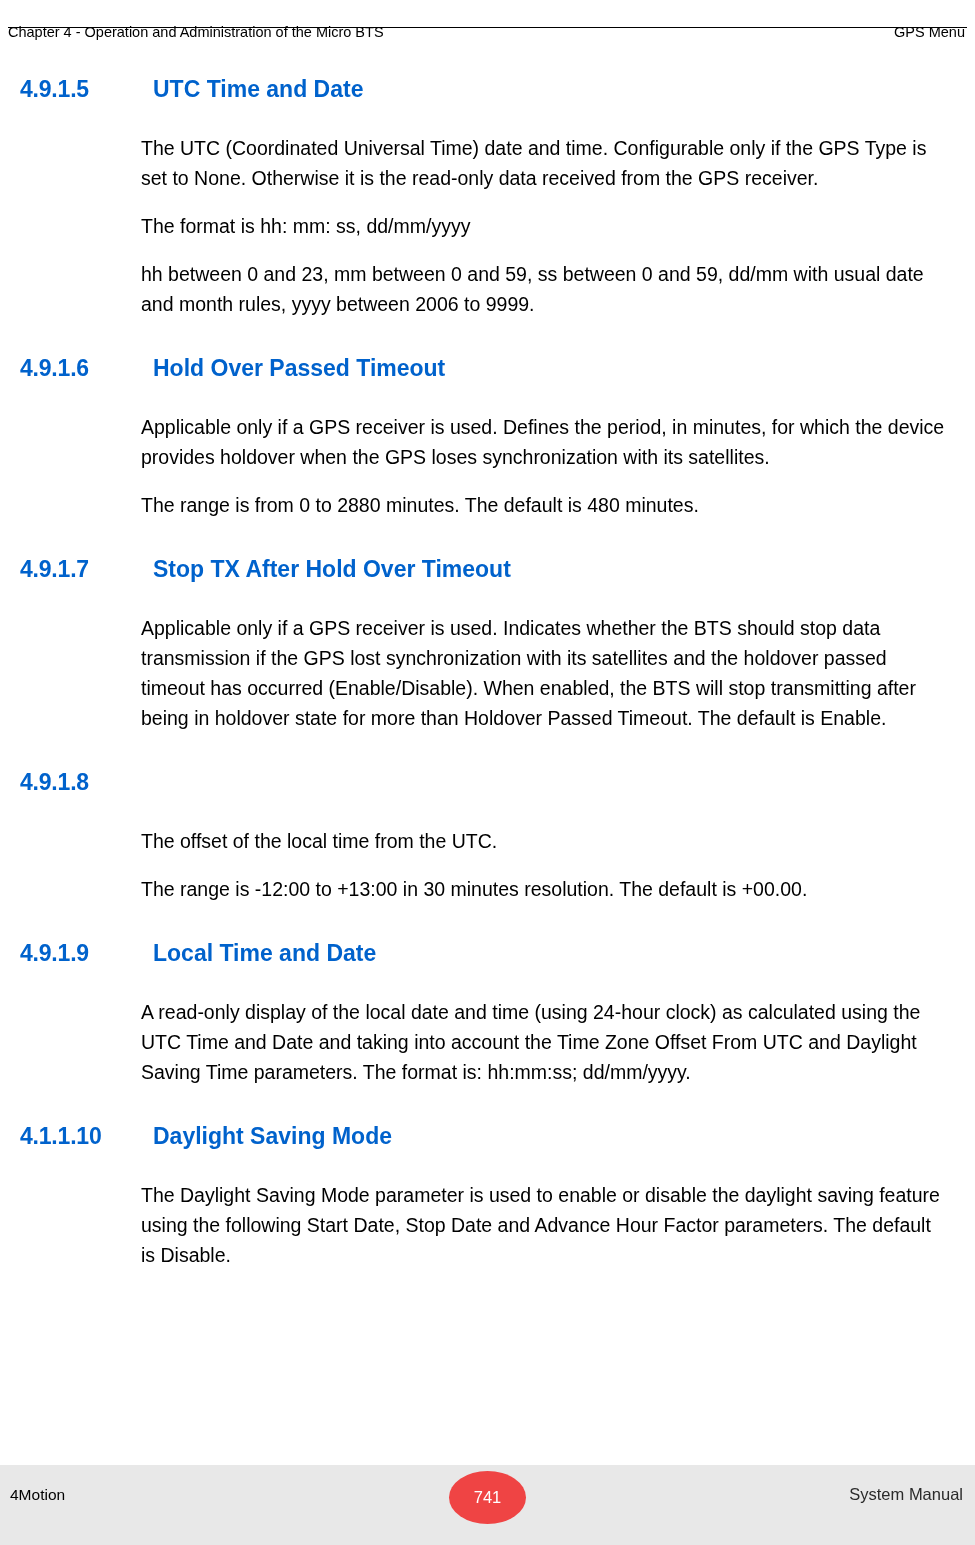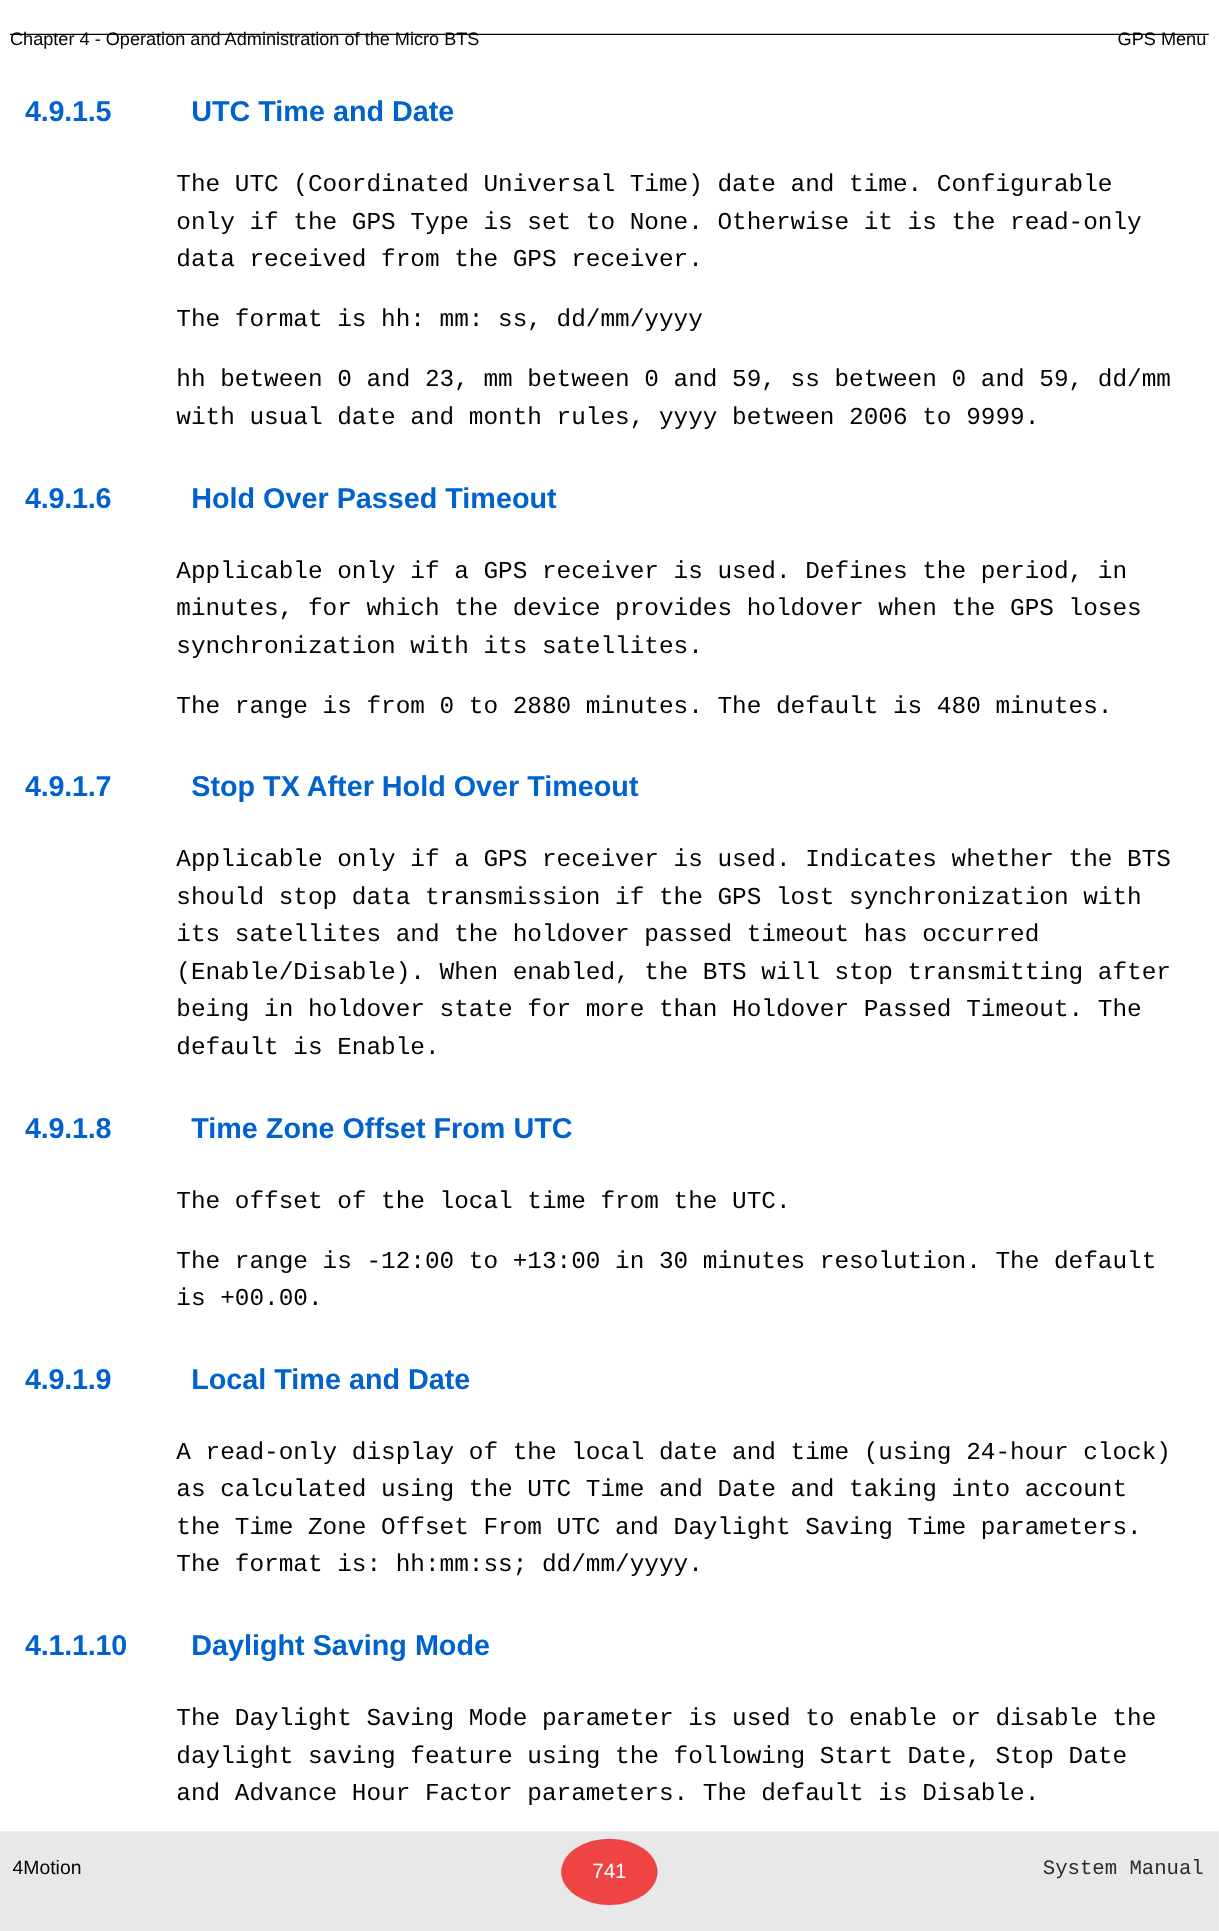--- a/index.html
+++ b/index.html
@@ -82,21 +82,21 @@
     flex: 1 1 auto;
   }
 
   .para {
     margin: 0;
     padding: 0 0 0 141px;
     padding-right: 30px;
     font-size: 19.5px;
     line-height: 30px;
     color: #000;
-    font-family: Liberation Mono, monospace;
+    font-family: Liberation Sans, sans-serif;
   }
 
   .sp-after-heading { height: 14px; }
   .sp-para { height: 18px; }
   .sp-before-heading { height: 20px; }
 
   
   .page-footer {
     position: absolute;
     bottom: 0;
@@ -110,21 +110,21 @@
     left: 10px;
     top: 21px;
     font-family: "Liberation Sans", sans-serif;
     font-size: 15.5px;
     color: #000;
   }
   .footer-right {
     position: absolute;
     right: 12px;
     top: 20px;
-    font-family: Liberation Mono, monospace;
+    font-family: Liberation Sans, sans-serif;
     font-size: 16.5px;
     color: #2b2b2b;
   }
   .footer-page-badge {
     position: absolute;
     left: 449px;
     top: 6px;
     width: 77px;
     height: 53px;
     border-radius: 50%;
@@ -183,21 +183,20 @@
     </div>
     <div class="sp-after-heading"></div>
     <p class="para">Applicable only if a GPS receiver is used. Indicates whether the BTS should stop data transmission if the GPS lost synchronization with its satellites and the holdover passed timeout has occurred (Enable/Disable). When enabled, the BTS will stop transmitting after being in holdover state for more than Holdover Passed Timeout. The default is Enable.</p>
   </div>
 
   <div class="sp-before-heading"></div>
 
   <div class="section">
     <div class="section-heading">
       <span class="num">4.9.1.8</span>
-      <span class="ttl">Time Zone Offset From UTC</span>
     </div>
     <div class="sp-after-heading"></div>
     <p class="para">The offset of the local time from the UTC.</p>
     <div class="sp-para"></div>
     <p class="para">The range is -12:00 to +13:00 in 30 minutes resolution. The default is +00.00.</p>
   </div>
 
   <div class="sp-before-heading"></div>
 
   <div class="section">

